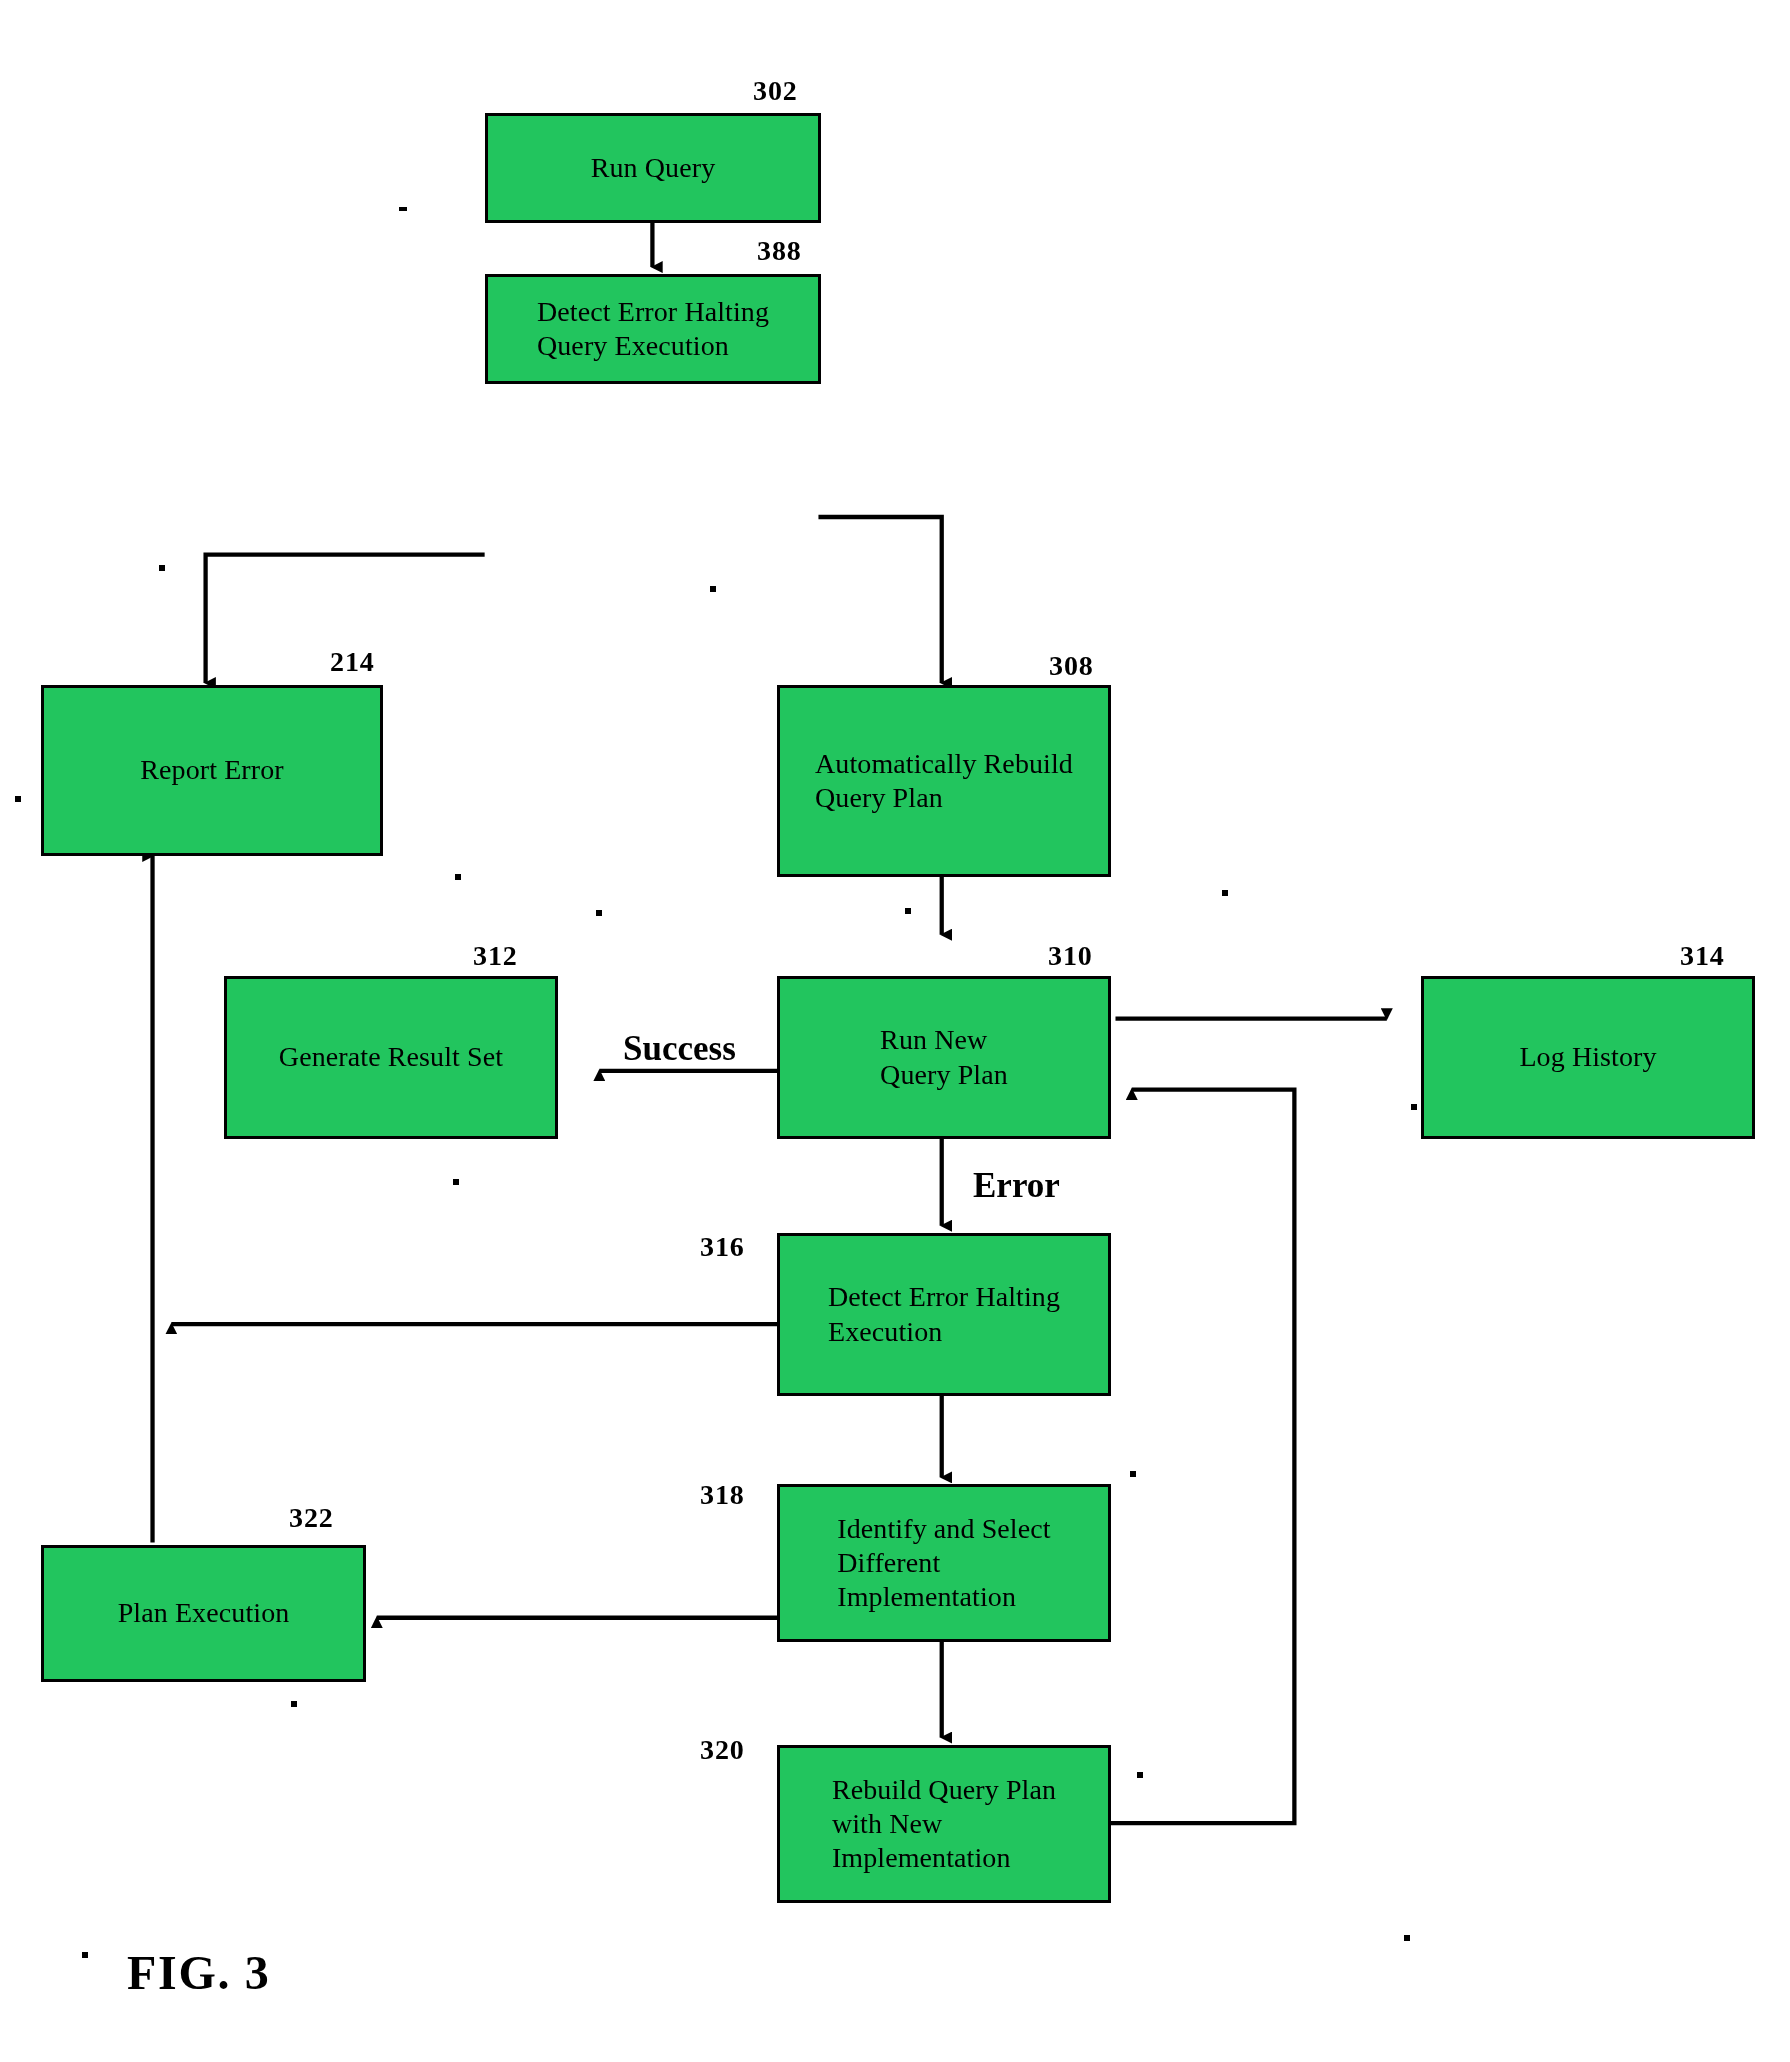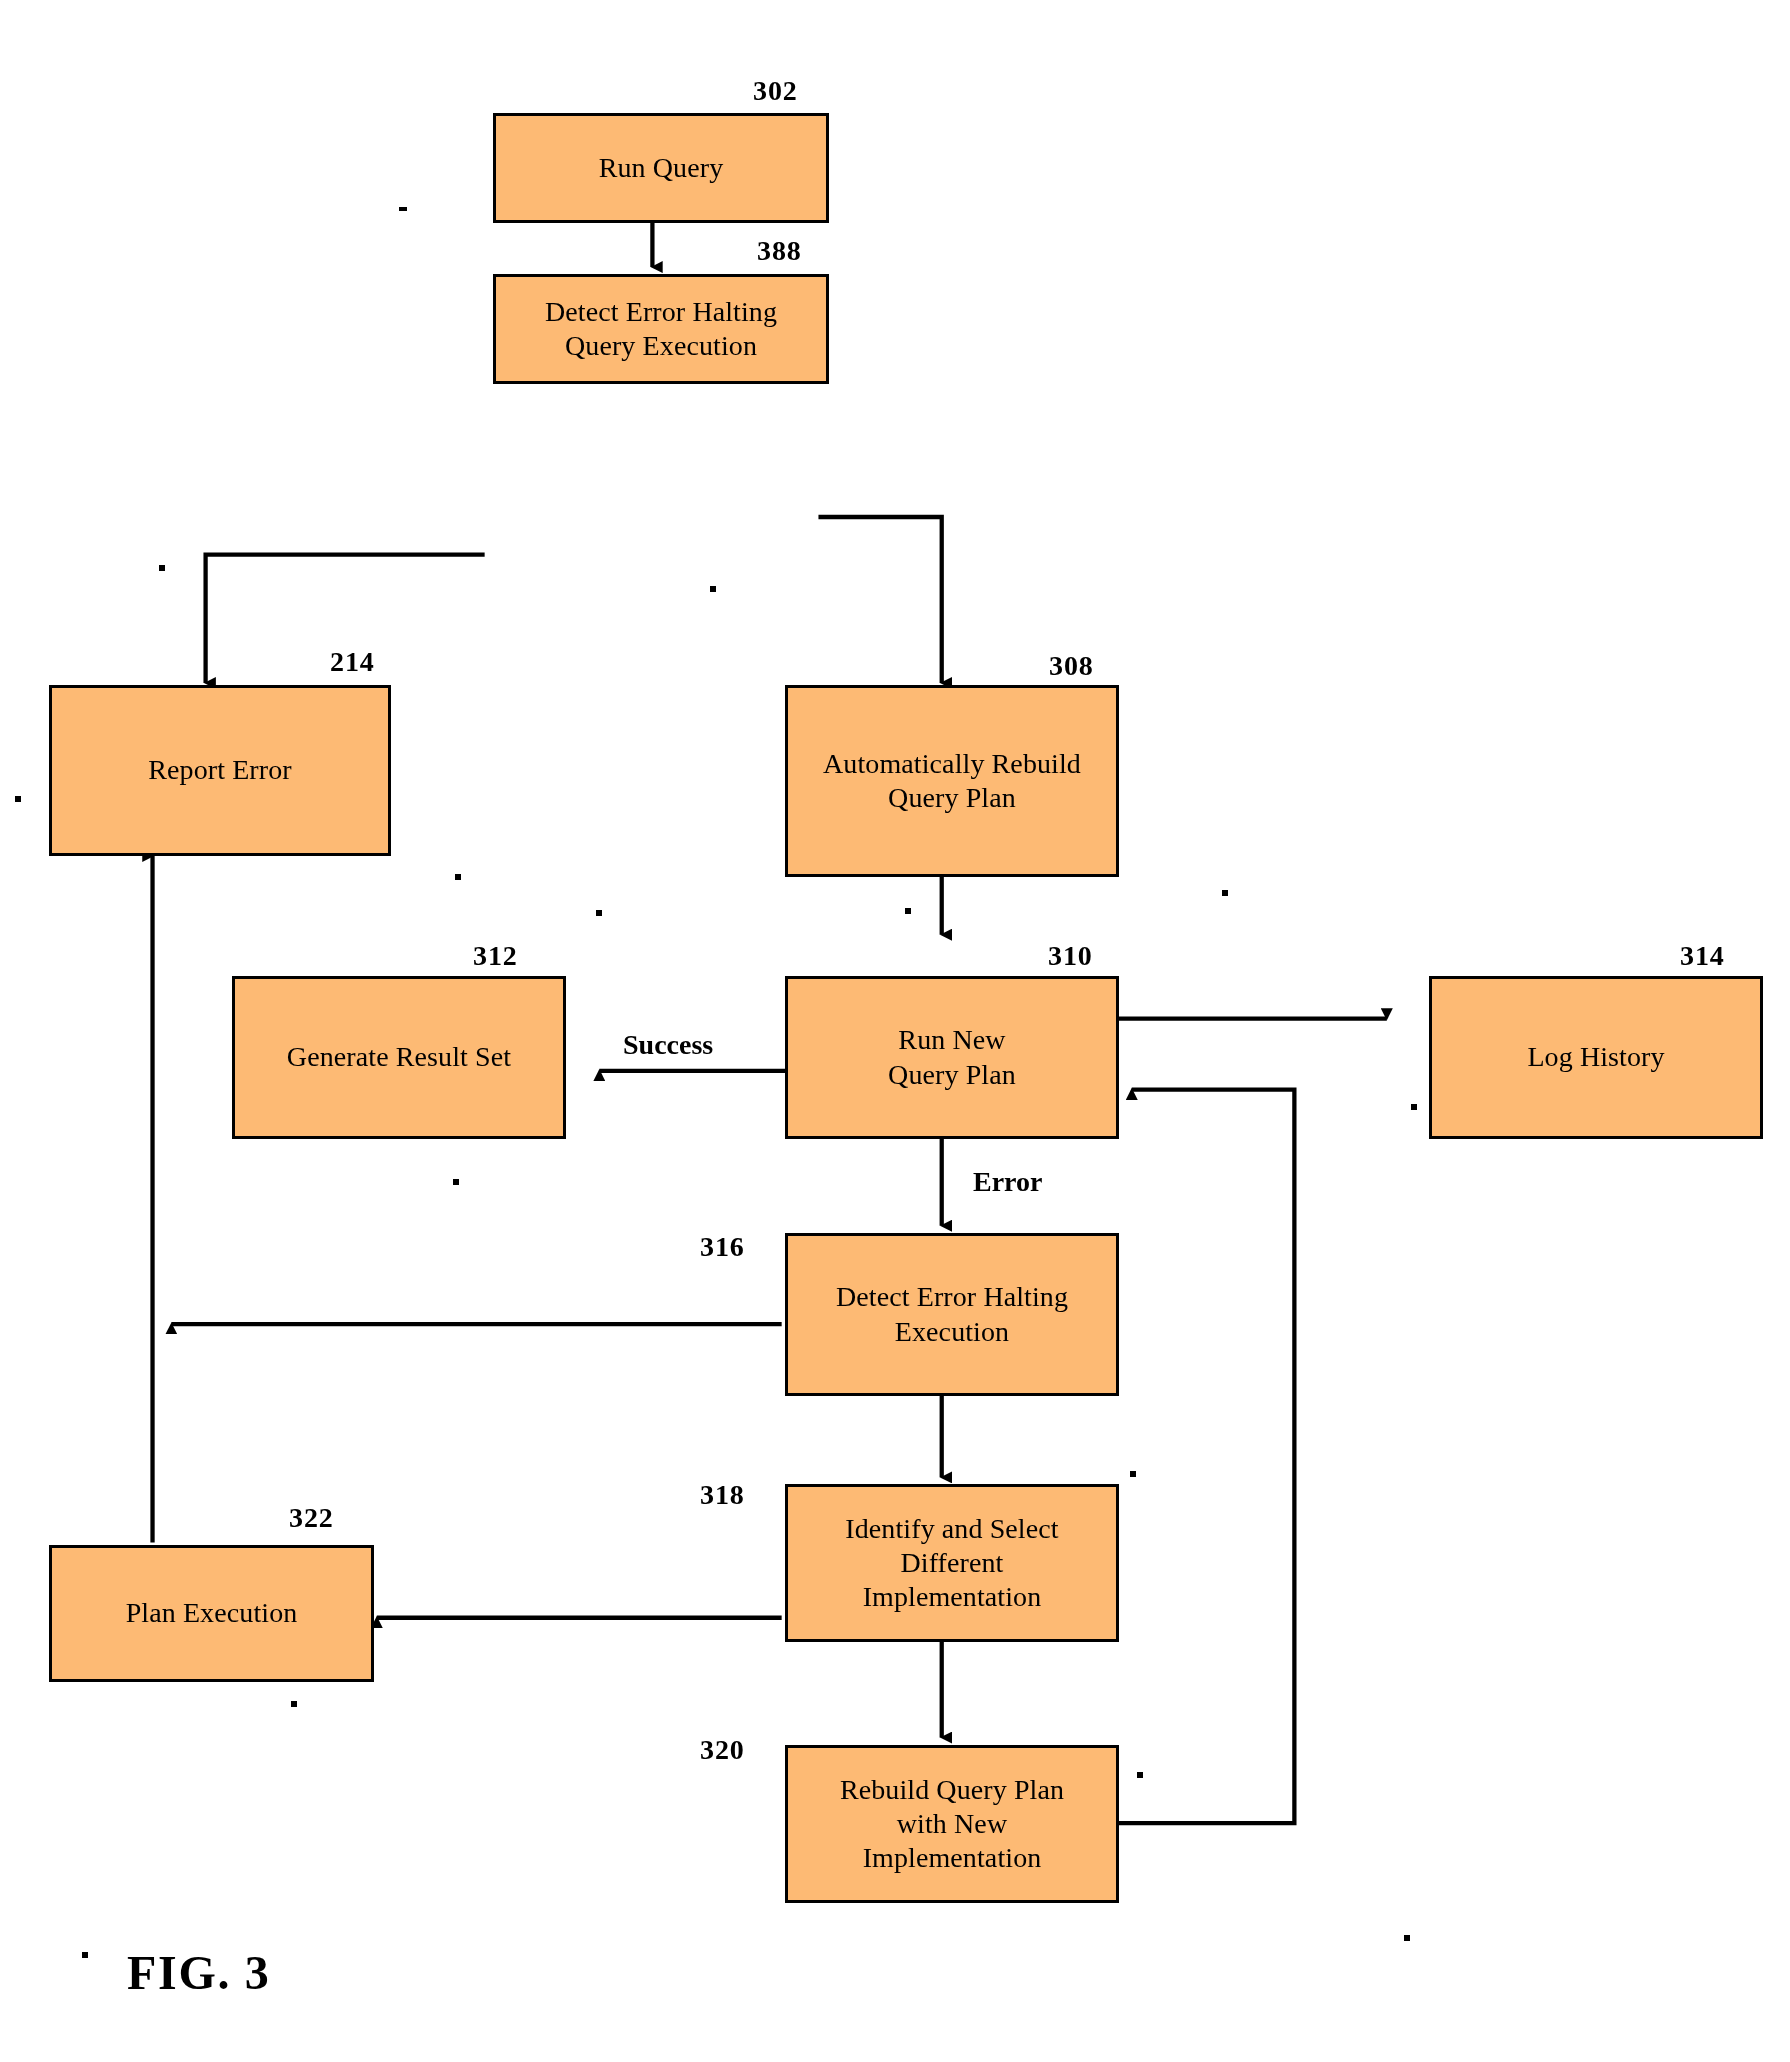--- a/index.html
+++ b/index.html
@@ -15,46 +15,45 @@
     position: relative;
     width: 1791px;
     height: 2062px;
     background: #ffffff;
     overflow: hidden;
   }
   .node {
     position: absolute;
     box-sizing: border-box;
     border: 3.4px solid #000000;
-    background: #fdba74;
+    background: #22c55e;
     display: flex;
     align-items: center;
     justify-content: center;
-    text-align: center;
+    text-align: left;
     z-index: 3;
-    margin-left: 8px;
   }
   .node .node-label {
     font-size: 28px;
     line-height: 1.22;
     white-space: pre-line;
     letter-spacing: 0.1px;
     padding: 0 5.1px;
   }
   .ref {
     position: absolute;
     font-size: 28px;
     font-weight: bold;
     letter-spacing: 0.9px;
     z-index: 4;
     white-space: nowrap;
   }
   .edge-label {
     position: absolute;
-    font-size: 28px;
+    font-size: 35px;
     font-weight: bold;
     z-index: 4;
     white-space: nowrap;
   }
   .fig-caption {
     position: absolute;
     font-size: 48px;
     font-weight: bold;
     letter-spacing: 1.7px;
     z-index: 4;

